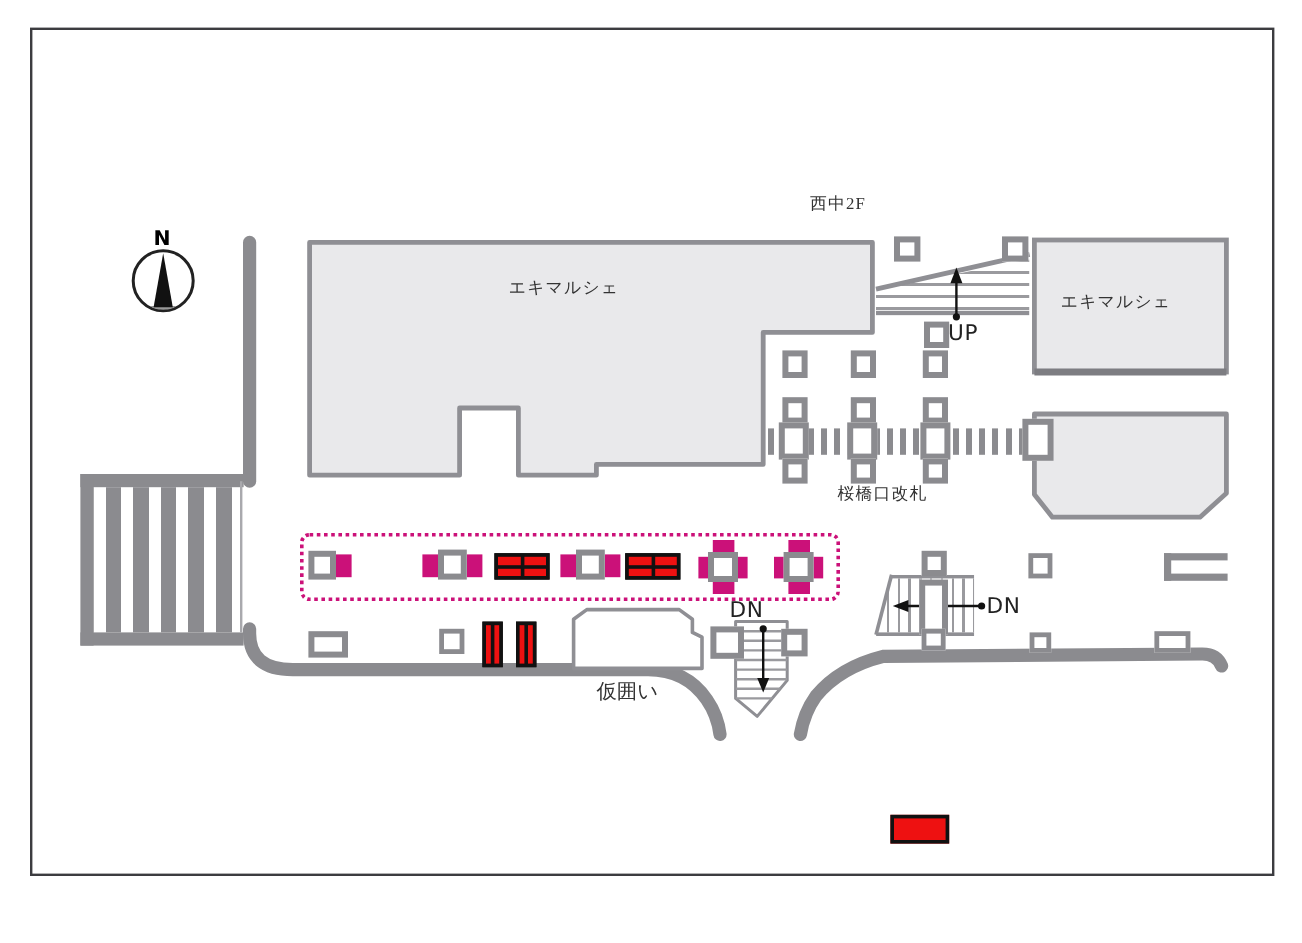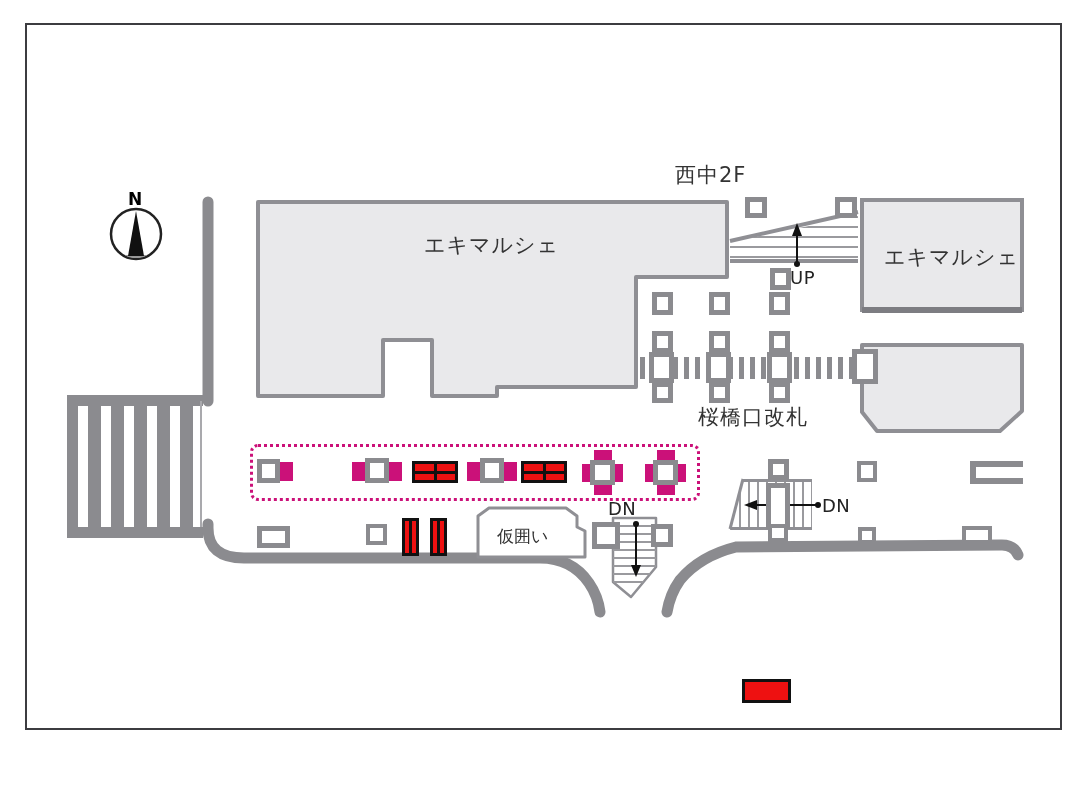--- a/index.html
+++ b/index.html
@@ -69,23 +69,23 @@
   }
   .locker>i{background:var(--red);display:block;}
   .locker.h{grid-template-columns:1fr 1fr;grid-template-rows:1fr 1fr;}
   .locker.v{grid-template-columns:1fr 1fr;grid-template-rows:1fr;}
   .dotted-box{
     position:absolute;left:250px;top:444px;width:450px;height:57px;
     border:3px dotted var(--magenta);border-radius:8px;box-sizing:border-box;
   }
   
   .lbl{position:absolute;white-space:nowrap;color:var(--ink);}
-  .f19{font-size:21px;letter-spacing:1px;}
+  .f19{font-size:14px;letter-spacing:1px;font-family:Liberation Serif, serif;}
   .f18{font-size:18px;letter-spacing:.5px;color:#222;}
-  .f17{font-size:17px;}
+  .f17{font-size:17px;margin-top:40px;}
   .nlbl{font-size:17px;font-weight:bold;color:#000;}
   .legend-label{font-size:30px;letter-spacing:2px;color:#2f2f33;}
   .legend-swatch{
     position:absolute;left:742px;top:679px;width:49px;height:24px;
     background:var(--red);border:3px solid #111;box-sizing:border-box;
   }
   svg.overlay{position:absolute;left:0;top:0;}
 </style>
 </head>
 <body>

